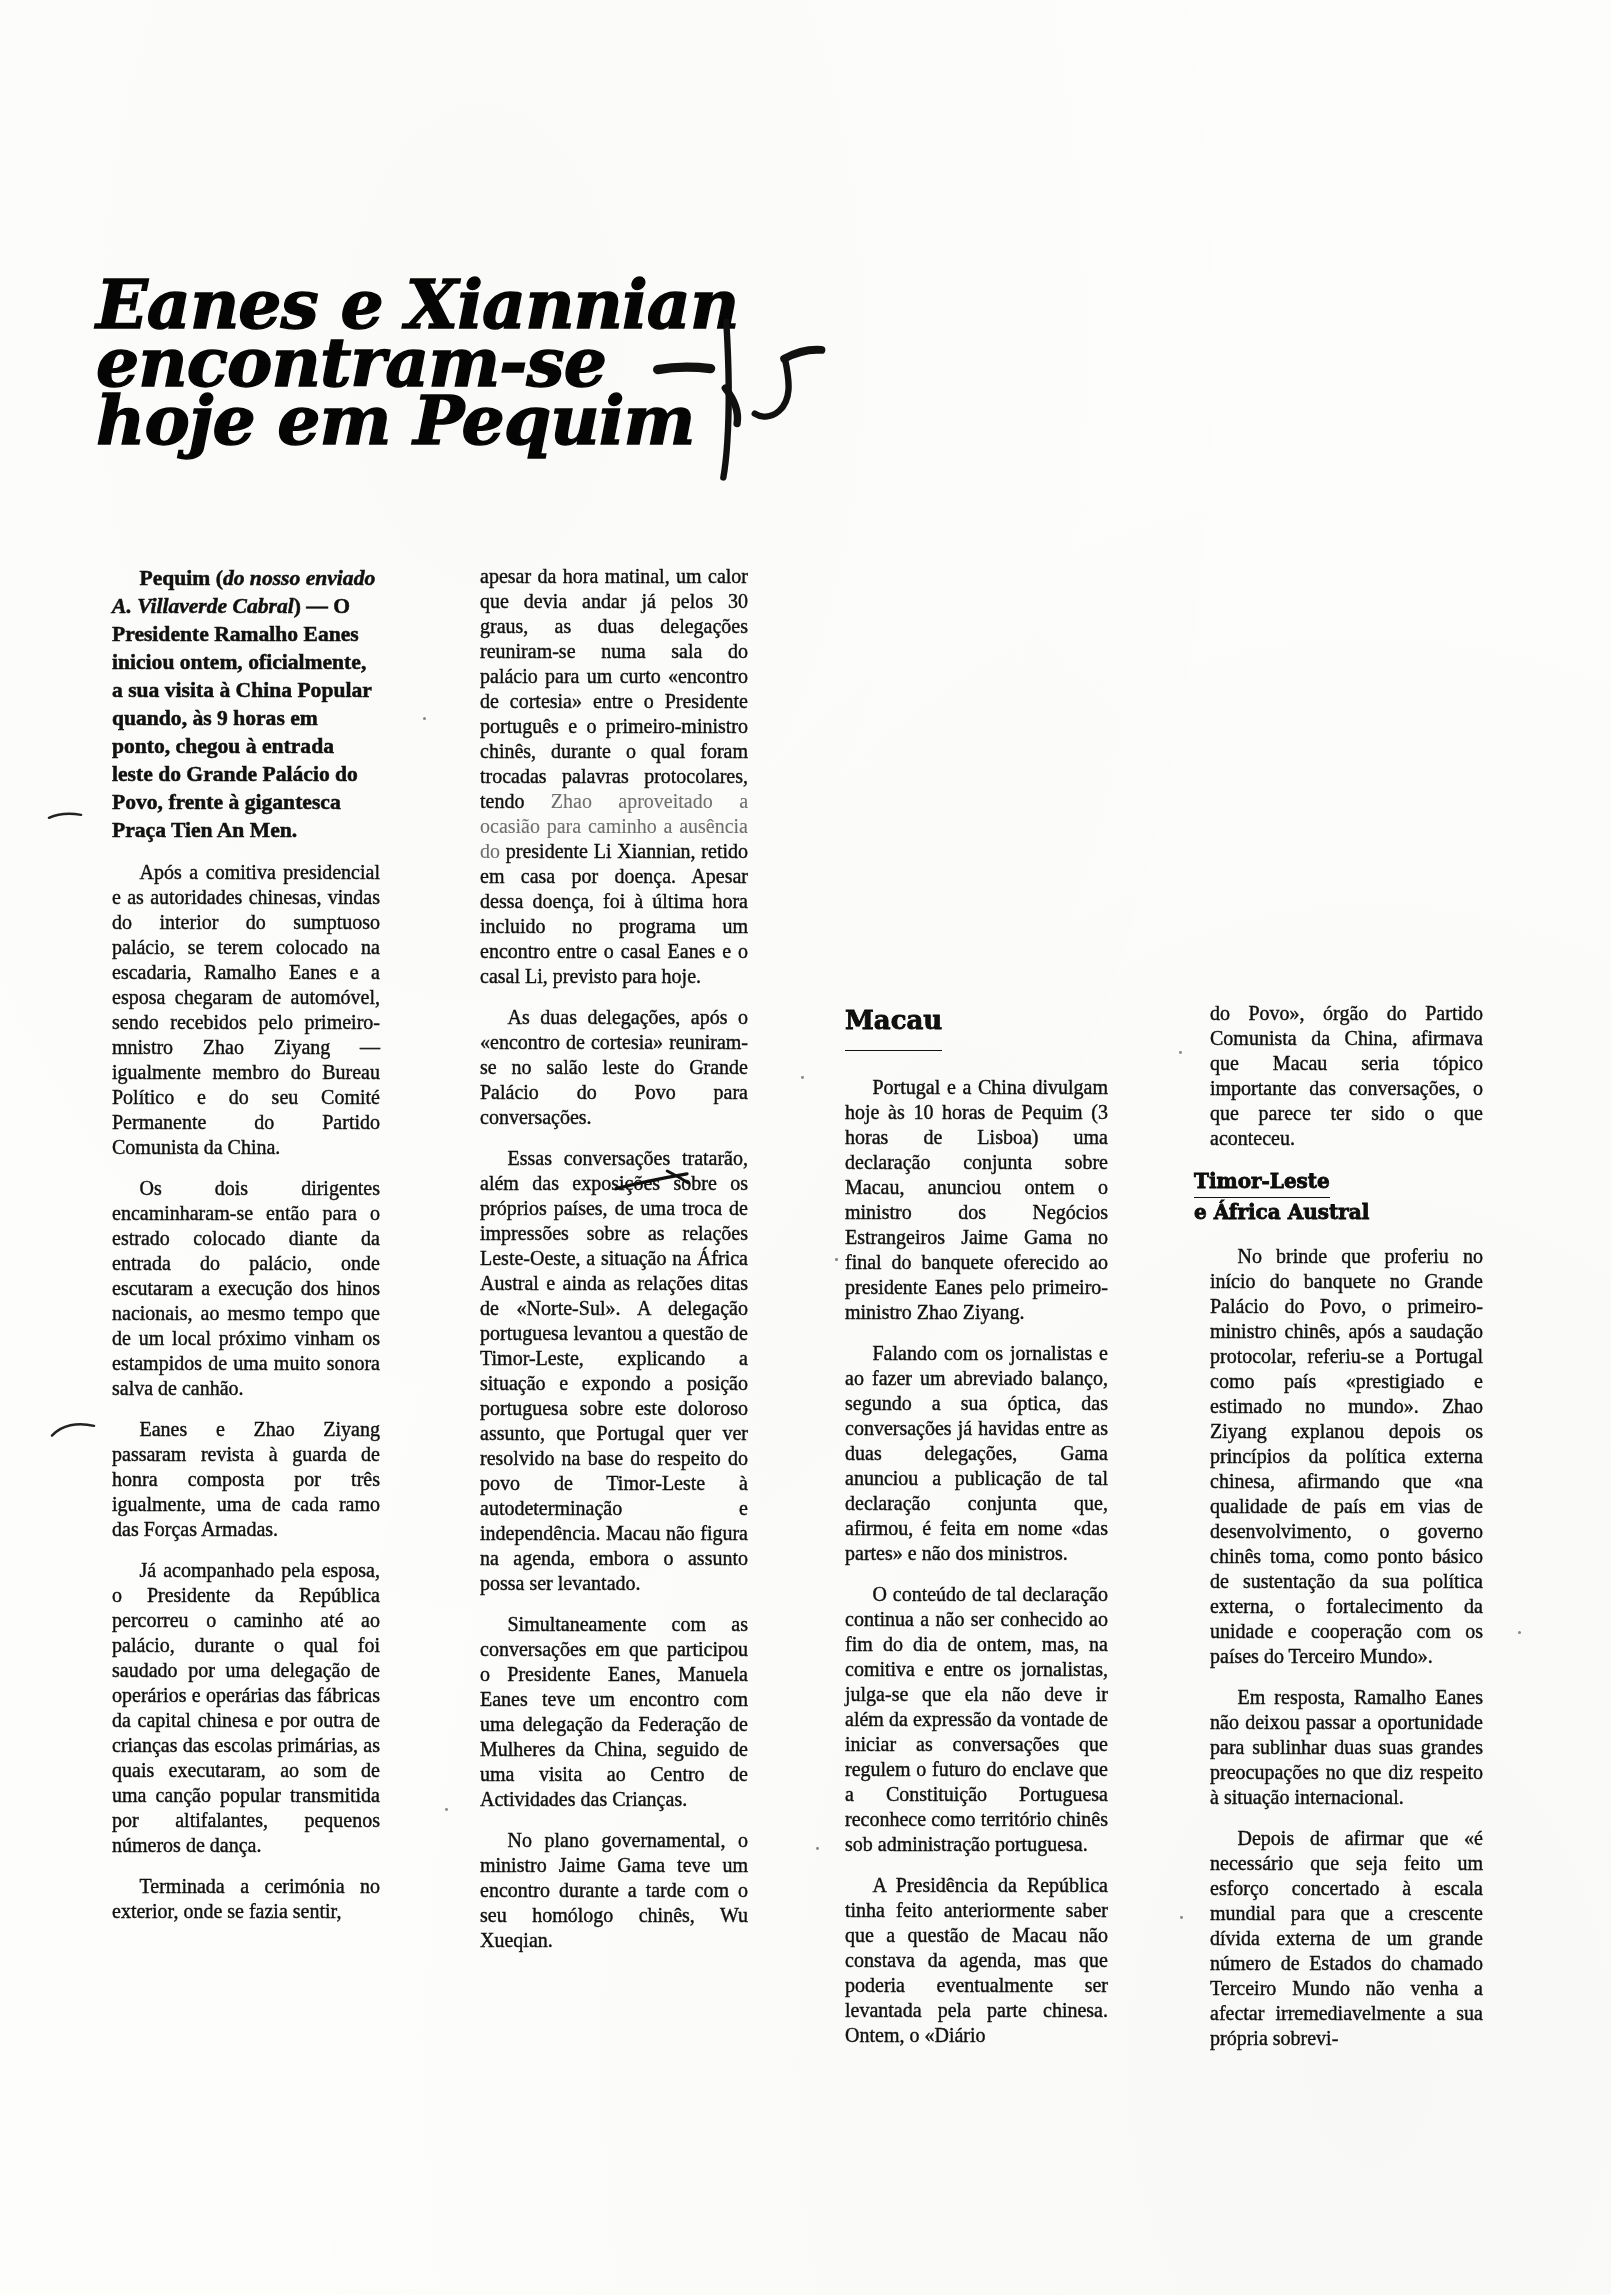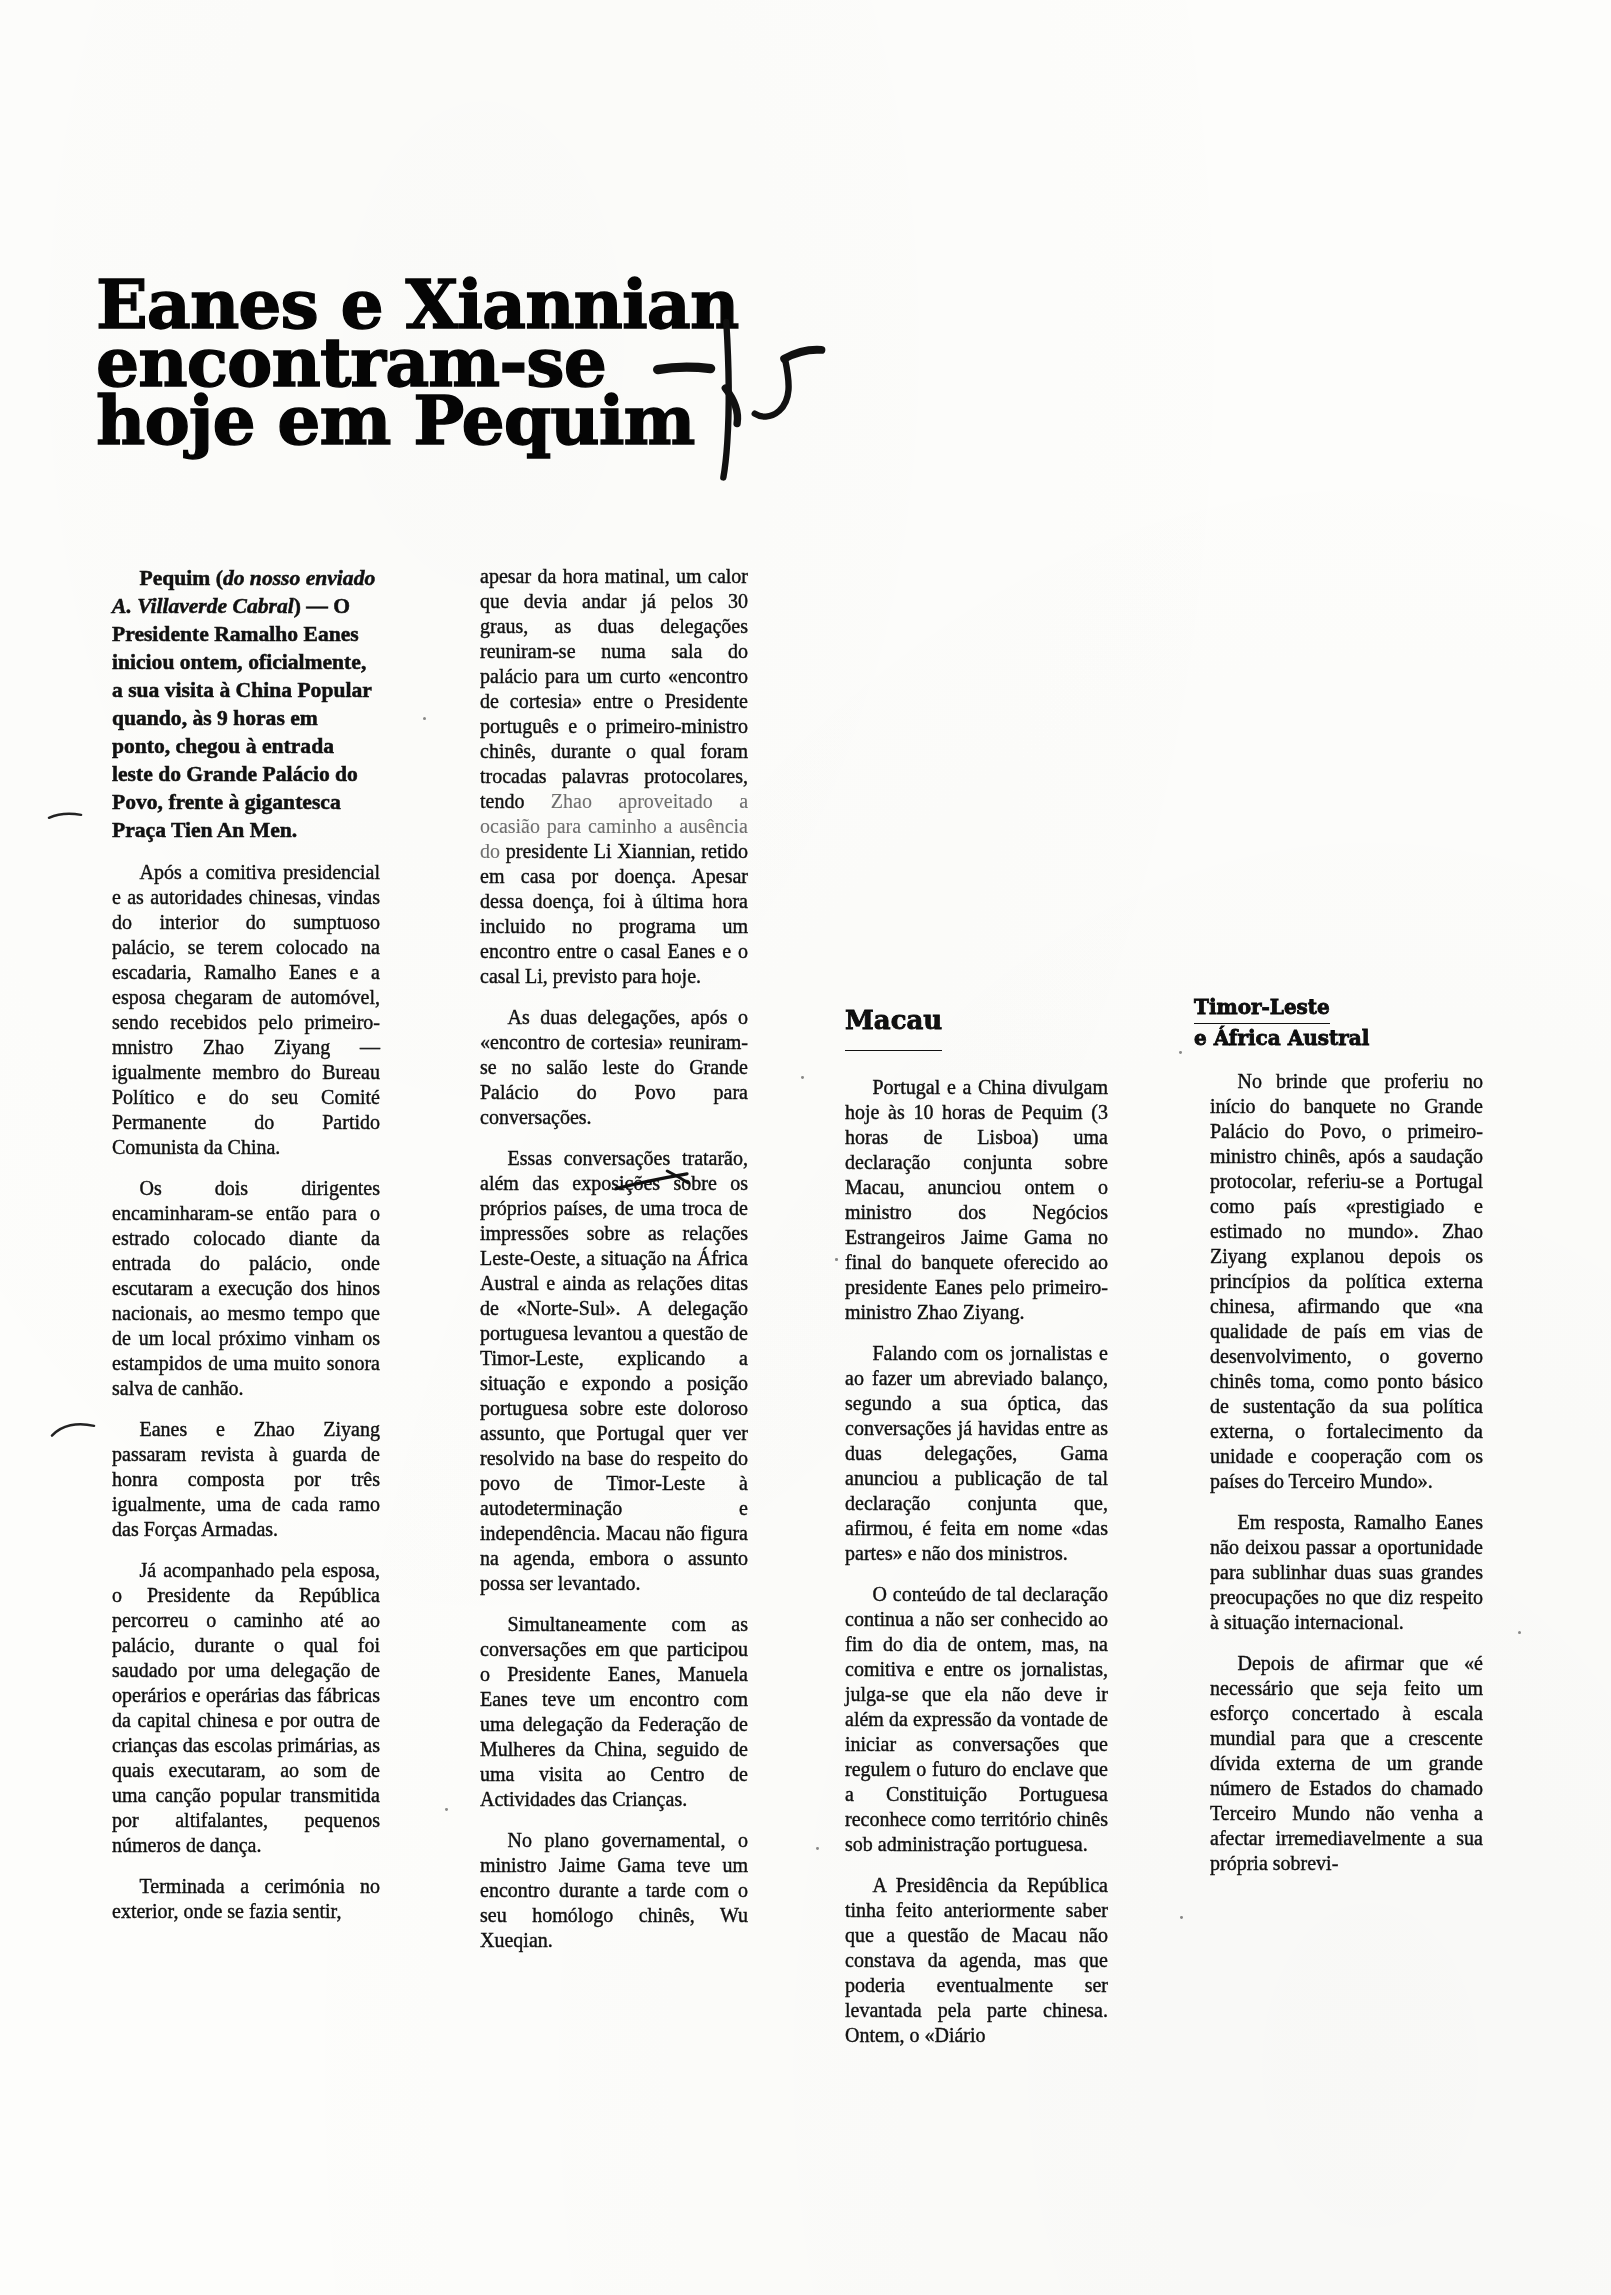--- a/index.html
+++ b/index.html
@@ -23,20 +23,21 @@
 
   
   .headline{
     position:absolute;left:96px;top:275px;width:766px;
     font-family:"DejaVu Serif","Liberation Serif",serif;
     font-weight:700;
     font-size:68px;
     line-height:58px;
     letter-spacing:-1px;
     color:#050505;
+    font-style:italic;
     -webkit-text-stroke:1.3px #050505;
   }
   .headline div{white-space:nowrap;}
 
   
   .pen{position:absolute;pointer-events:none;}
 
   
   .col{
     position:absolute;
@@ -156,20 +157,21 @@
     <p class="noind">
       <span class="subhead">Macau</span>
     </p>
     <p>Portugal e a China divulgam hoje às 10 horas de Pequim (3 horas de Lisboa) uma declaração conjunta sobre Macau, anunciou ontem o ministro dos Negócios Estrangeiros Jaime Gama no final do banquete oferecido ao presidente Eanes pelo primeiro-ministro Zhao Ziyang.</p>
     <p>Falando com os jornalistas e ao fazer um abreviado balanço, segundo a sua óptica, das conversações já havidas entre as duas delegações, Gama anunciou a publicação de tal declaração conjunta que, afirmou, é feita em nome «das partes» e não dos ministros.</p>
     <p>O conteúdo de tal declaração continua a não ser conhecido ao fim do dia de ontem, mas, na comitiva e entre os jornalistas, julga-se que ela não deve ir além da expressão da vontade de iniciar as conversações que regulem o futuro do enclave que a Constituição Portuguesa reconhece como território chinês sob administração portuguesa.</p>
     <p>A Presidência da República tinha feito anteriormente saber que a questão de Macau não constava da agenda, mas que poderia eventualmente ser levantada pela parte chinesa. Ontem, o «Diário</p>
   </div>
 
   <div class="col" id="col4">
+    <p class="noind">do Povo», órgão do Partido Comunista da China, afirmava que Macau seria tópico importante das conversações, o que parece ter sido o que aconteceu.</p>
     <div class="subhead2">
       <span class="l1">Timor-Leste</span><br>
       <span>e África Austral</span>
     </div>
     <p>No brinde que proferiu no início do banquete no Grande Palácio do Povo, o primeiro-ministro chinês, após a saudação protocolar, referiu-se a Portugal como país «prestigiado e estimado no mundo». Zhao Ziyang explanou depois os princípios da política externa chinesa, afirmando que «na qualidade de país em vias de desenvolvimento, o governo chinês toma, como ponto básico de sustentação da sua política externa, o fortalecimento da unidade e cooperação com os países do Terceiro Mundo».</p>
     <p>Em resposta, Ramalho Eanes não deixou passar a oportunidade para sublinhar duas suas grandes preocupações no que diz respeito à situação internacional.</p>
     <p>Depois de afirmar que «é necessário que seja feito um esforço concertado à escala mundial para que a crescente dívida externa de um grande número de Estados do chamado Terceiro Mundo não venha a afectar irremediavelmente a sua própria sobrevi-</p>
   </div>
 
   <div class="speck" style="left:423px;top:717px;width:3.4px;height:3.4px;"></div>

